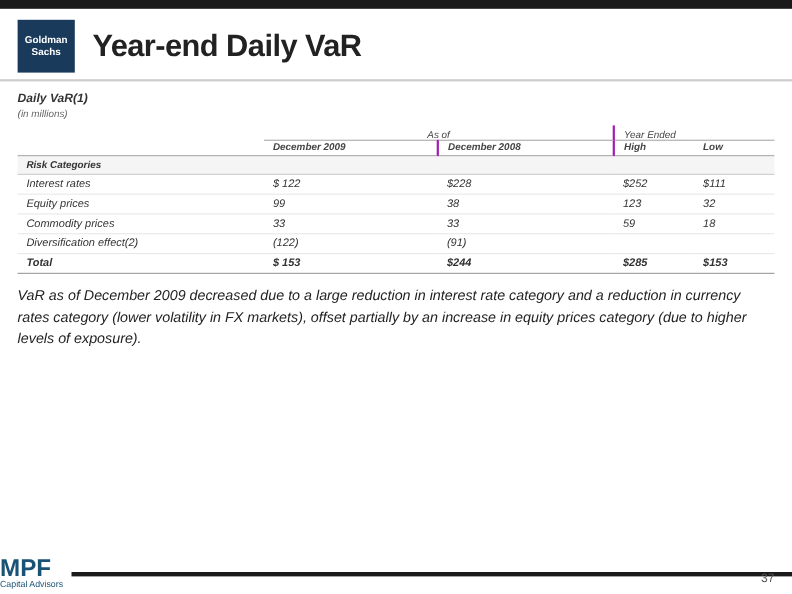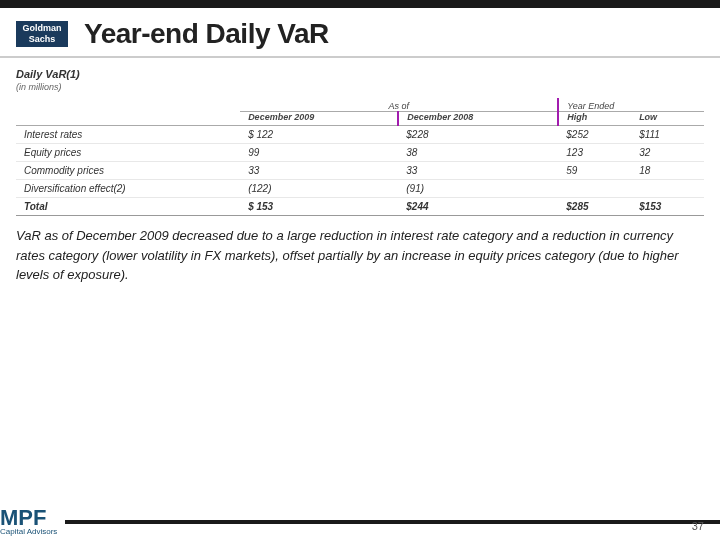--- a/index.html
+++ b/index.html
@@ -22,21 +22,21 @@
     
     .header {
       display: flex;
       align-items: center;
       padding: 10px 16px 6px 16px;
       border-bottom: 2px solid #cccccc;
     }
 
     .logo-box {
       width: 52px;
-      height: 26px;
+      height: 48px;
       background: #1a3a5c;
       display: flex;
       align-items: center;
       justify-content: center;
       margin-right: 16px;
       flex-shrink: 0;
     }
 
     .logo-text {
       color: white;
@@ -231,20 +231,27 @@
           <th></th>
           <th colspan="2" class="as-of-header colspan-border">As of</th>
           <th colspan="2" class="year-ended-header">Year Ended</th>
         </tr>
         <tr class="header-row-2">
           <th></th>
           <th class="colspan-border">December 2009</th>
           <th class="colspan-border">December 2008</th>
           <th>High</th>
           <th>Low</th>
+        </tr>
+        <tr class="category-header-row">
+          <th>Risk Categories</th>
+          <th></th>
+          <th></th>
+          <th></th>
+          <th></th>
         </tr>
       </thead>
       <tbody id="table-body">
       <tr class="data-row">
       <td>Interest rates</td>
       <td>$ 122</td>
       <td>$228</td>
       <td>$252</td>
       <td>$111</td>
     </tr>

